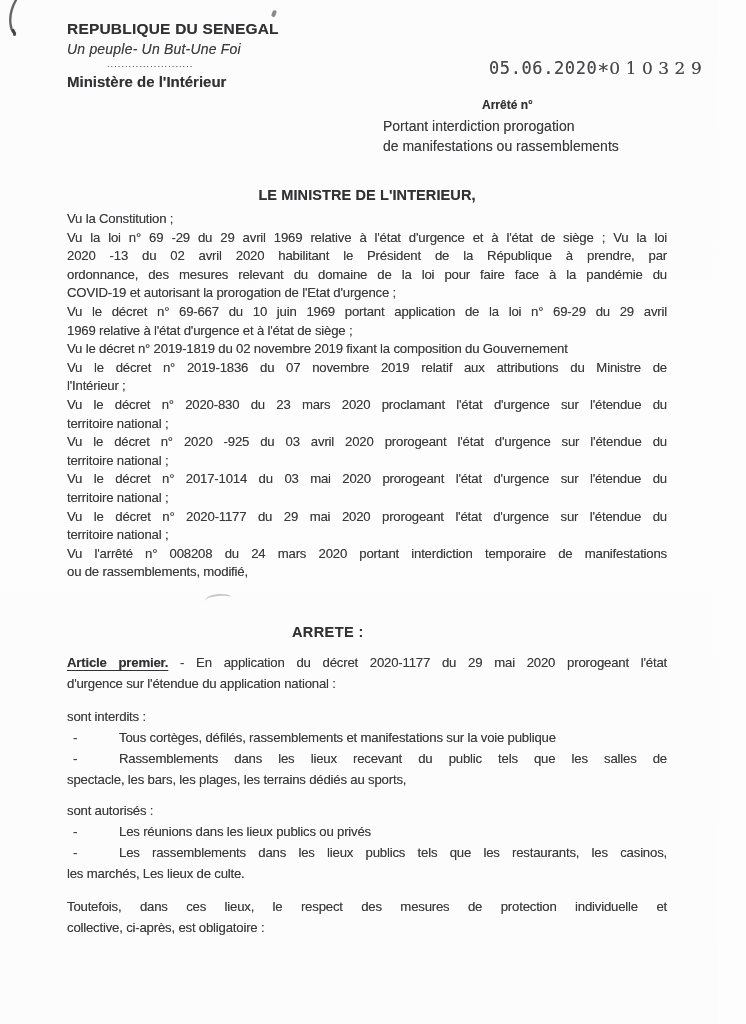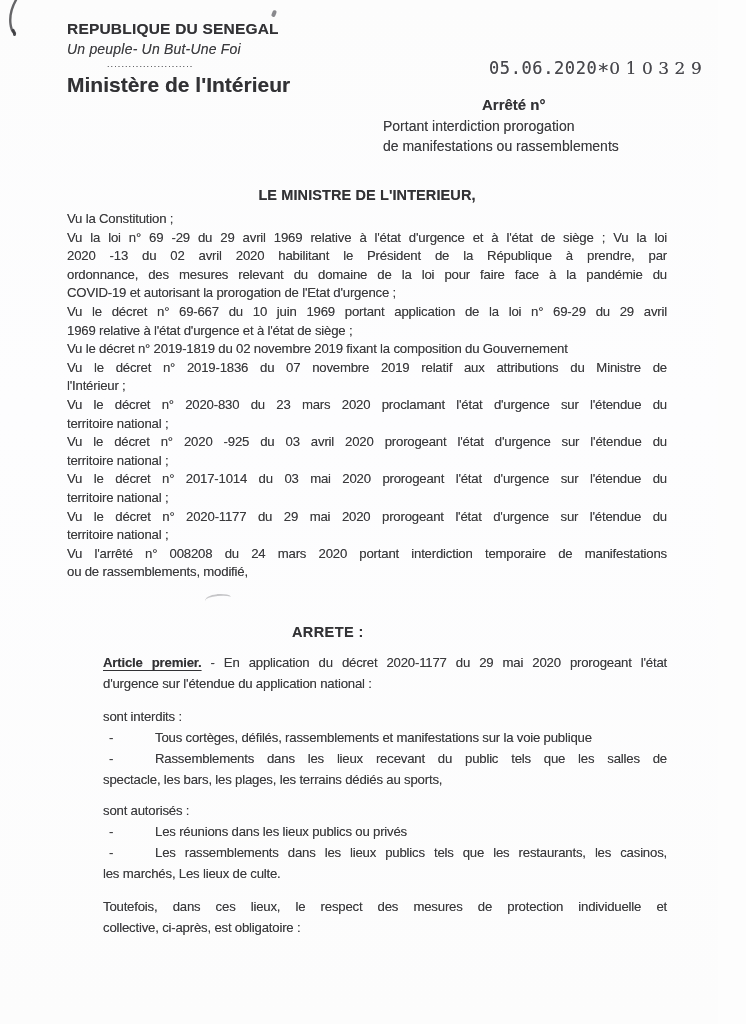--- a/index.html
+++ b/index.html
@@ -11,37 +11,37 @@
     color:#3a3a3c;
     -webkit-font-smoothing:antialiased;
   }
   .soft{text-shadow:0 0 .5px rgba(70,70,72,.55);}
 
   
   .hdr{position:absolute;left:67px;top:20px;}
   .hdr .country{font-weight:bold;font-size:15.5px;letter-spacing:.2px;color:#323235;}
   .hdr .motto{font-style:italic;font-size:14px;margin-top:3px;color:#3c3c3f;letter-spacing:.2px;}
   .hdr .dots{margin:3px 0 0 40px;font-size:9px;letter-spacing:1.1px;color:#58585b;line-height:8px;}
-  .hdr .ministry{font-weight:bold;font-size:21px;margin-top:5px;color:#323235;}
+  .hdr .ministry{font-weight:bold;font-size:15px;margin-top:5px;color:#323235;}
 
   
   .stamp{position:absolute;left:489px;top:55px;white-space:nowrap;color:#47474c;}
   .stamp .d{font-family:"DejaVu Sans Mono",monospace;font-size:17px;letter-spacing:.6px;}
   .stamp .star{font-family:"DejaVu Sans",sans-serif;font-size:20px;position:relative;top:3px;margin:0 1px;}
   .stamp .n{font-family:"DejaVu Serif",serif;font-size:17px;letter-spacing:5.5px;}
 
   
   .titleblk{position:absolute;left:383px;top:95px;font-size:14px;line-height:20.5px;color:#3b3b3e;}
-  .titleblk .t1{font-weight:bold;margin-left:99px;font-size:15px;color:#323235;}
+  .titleblk .t1{font-weight:bold;margin-left:99px;font-size:12px;color:#323235;}
 
   
   .bodycol{position:absolute;left:67px;top:181px;width:600px;font-size:13.2px;}
   .minister{text-align:center;font-weight:bold;font-size:14.5px;letter-spacing:.1px;color:#323235;margin-bottom:7px;margin-top:6px;}
   .ln{line-height:18.6px;letter-spacing:-.2px;}
-  .sec .ln{line-height:21px;margin-left:36px;}
+  .sec .ln{line-height:21px;}
   .just{text-align:justify;text-align-last:justify;}
   .arrete{margin:42px 0 0 225px;font-weight:bold;font-size:14.5px;letter-spacing:.4px;color:#323235;}
   .article{margin-top:12px;}
   .article .label{font-weight:bold;text-decoration:underline;text-underline-offset:2.5px;color:#323235;}
   .sec{margin-top:12px;}
   .sec.interdits{margin-top:12px;}
   .sec.autorises{margin-top:10px;}
   .sec.closing{margin-top:12px;}
   .dash{display:inline-block;width:46px;padding-left:6px;}
 

